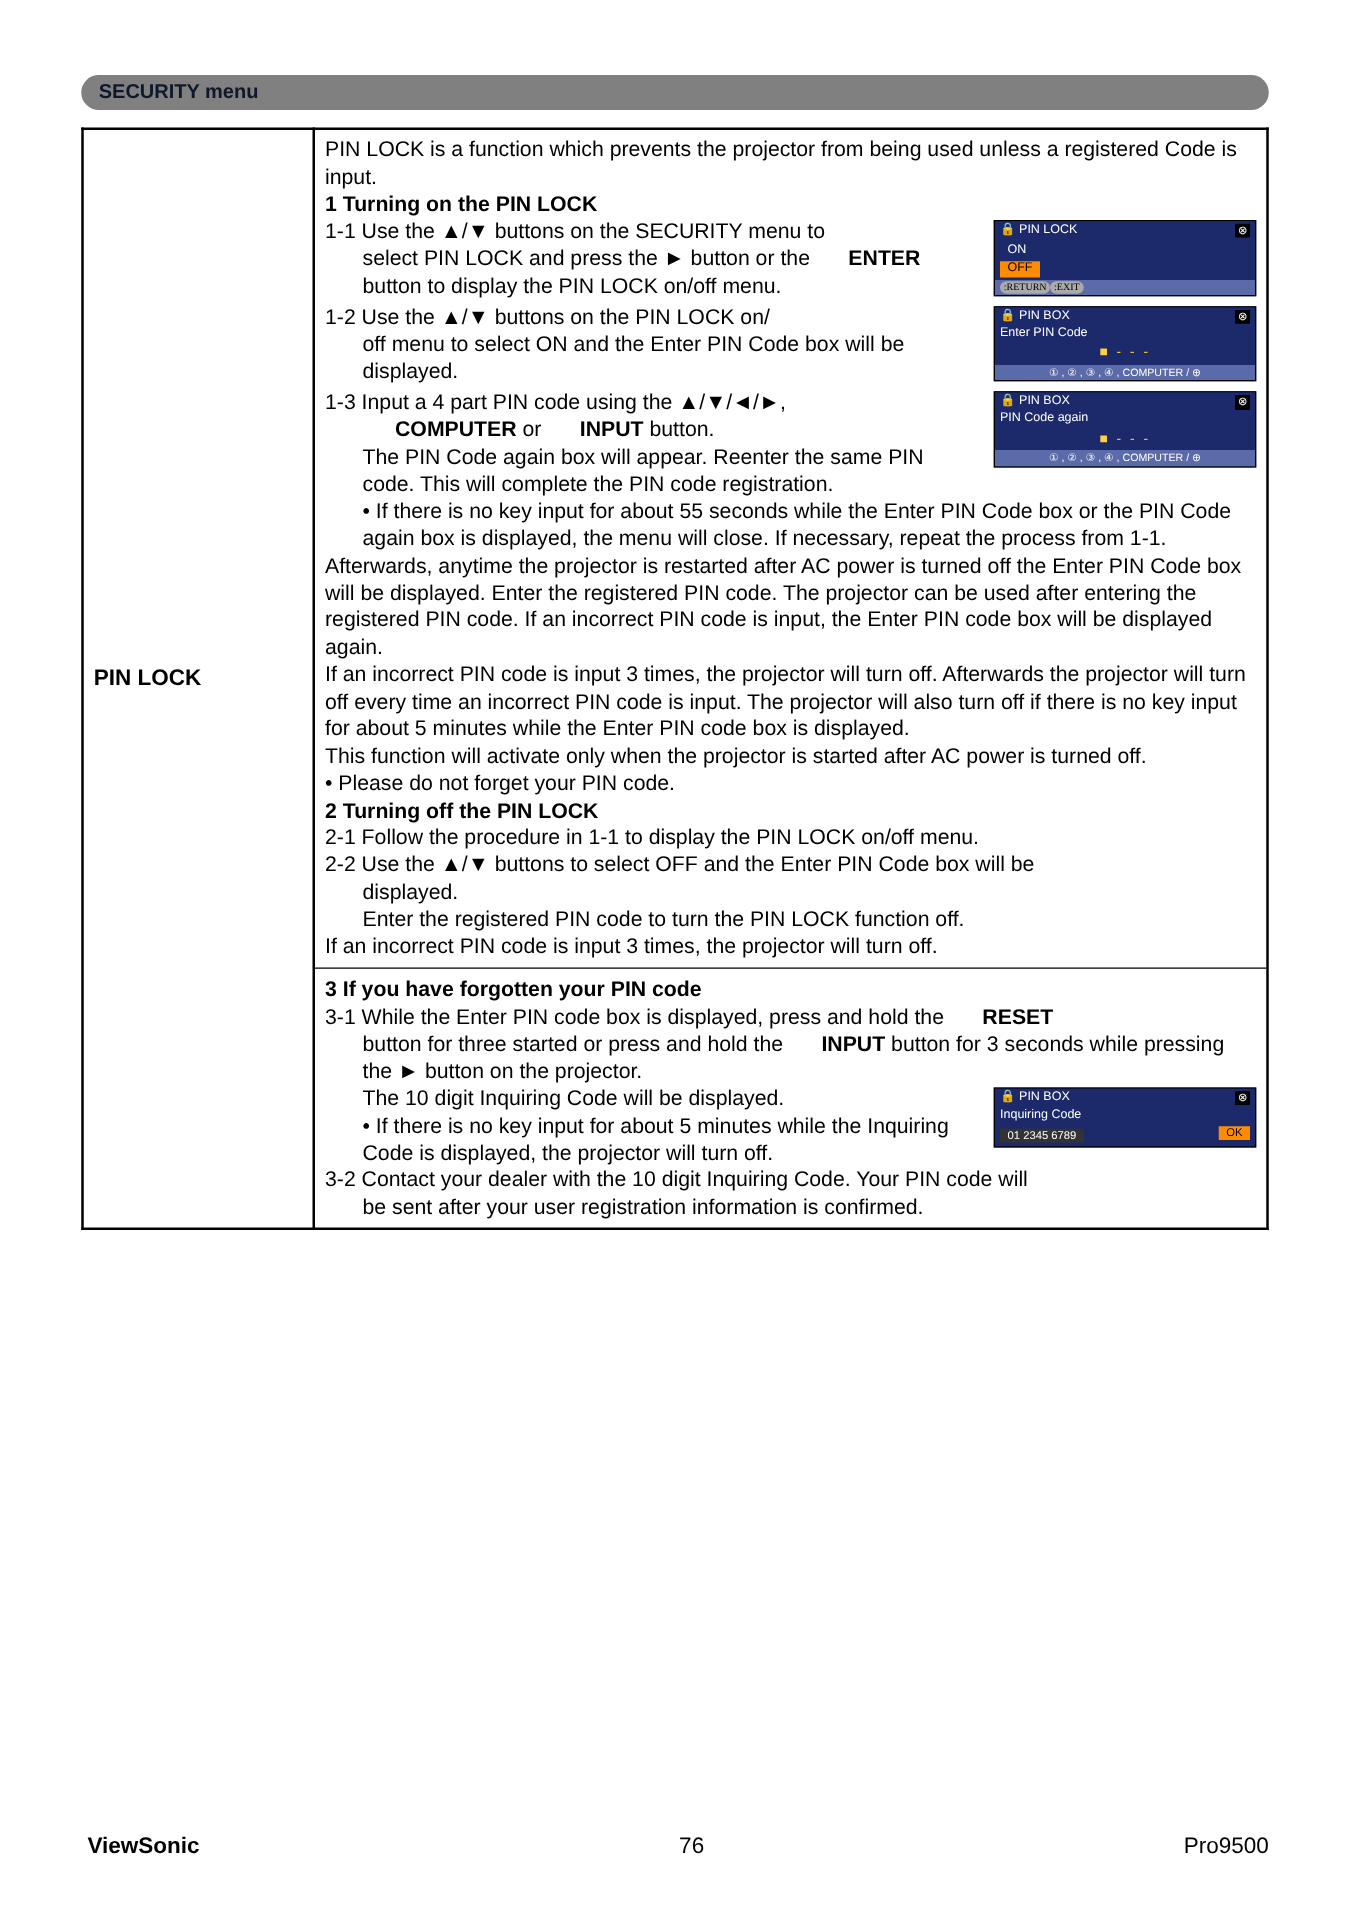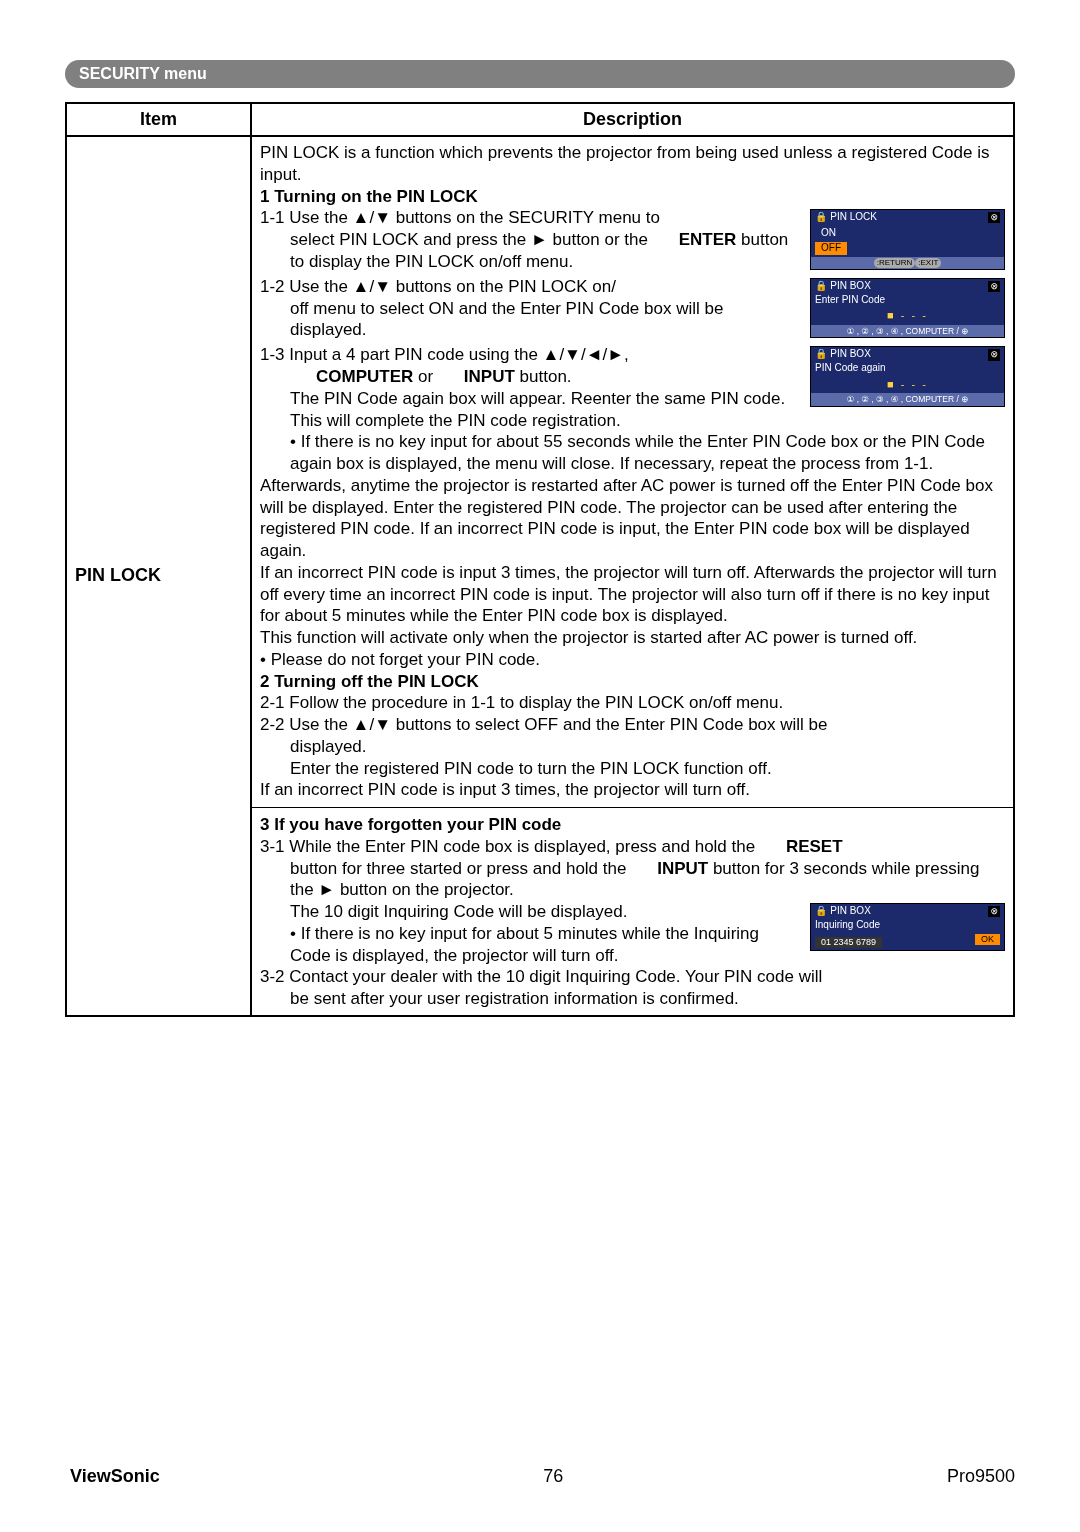--- a/index.html
+++ b/index.html
@@ -12,21 +12,21 @@
     color: #000;
     width: 1080px;
   }
   .page {
     padding: 60px 65px 40px 65px;
     min-height: 1532px;
     position: relative;
   }
   .menu-header {
     background: #808080;
-    color: #ffffff;
+    color: #0f172a;
     font-weight: bold;
     font-size: 16px;
     padding: 5px 14px;
     border-radius: 14px;
     margin-bottom: 14px;
     display:inline-block;
     width:100%;
   }
   table.main {
     border-collapse: collapse;
@@ -67,36 +67,36 @@
   }
   .footer .brand { font-weight:bold; }
 
   
   .osd {
     background: #1c2a6b;
     color:#fff;
     font-size:11px;
     font-family: Arial, sans-serif;
     border:1px solid #000;
-    width:195px;
+    width:210px;
     margin:2px 0 6px auto;
   }
   .osd .titlebar {
     display:flex; justify-content:space-between; align-items:center;
     padding:1px 4px;
     background:#1c2a6b;
     font-size:10px;
   }
   .osd .titlebar .x { background:#000; color:#fff; font-size:9px; padding:0 2px;}
   .osd .body { padding:2px 4px; }
   .osd .row-on { color:#fff; padding:0 6px; font-size:10px;}
   .osd .row-off { background:#ff8c00; color:#000; padding:0 6px; display:inline-block; font-size:10px;}
   .osd .foot {
-    display:flex; justify-content:center;
-    background:#5b6aa8; padding:1px 4px; font-size:9px;
+    display:flex; justify-content:flex-start;
+    background:#5b6aa8; padding:1px 4px; font-size:9px;font-family:Liberation Serif, serif;
   }
   .osd .foot span { background:#aaa; color:#000; border-radius:6px; padding:0 3px; font-size:8px;}
   .osd .pin-dashes { color:#ffd040; letter-spacing:2px; }
   .osd .ok-btn { background:#ff8c00; color:#000; padding:0 6px; font-size:9px; float:right;}
   .osd .hint { background:#5b6aa8; font-size:8.5px; padding:1px 3px; text-align:center;}
   .osd .subtitle { color:#fff; font-size:10px; padding:0 4px;}
   .osd .code { background:#333; color:#fff; padding:0 6px; font-size:9px; display:inline-block;}
 
   .float-osd-right { float:right; margin-left:10px; }
   .clearfix::after { content:""; display:table; clear:both; }
@@ -104,24 +104,20 @@
   hr.inner { border:none; border-top:1.5px solid #000; margin:6px -8px;}
 </style>
 </head>
 <body>
 
 <div class="page">
   <div class="menu-header">SECURITY menu</div>
 
   <table class="main">
     <tbody>
-        <tr>
-      <th>Item</th>
-      <th>Description</th>
-    </tr>
     <tr>
       <td class="item-cell">PIN LOCK</td>
       <td class="desc-cell">
 
         <div>PIN LOCK is a function which prevents the projector from being used unless a registered Code is input.</div>
 
         <div class="section-head">1 Turning on the PIN LOCK</div>
 
         <div class="clearfix">
           <div class="float-osd-right">

